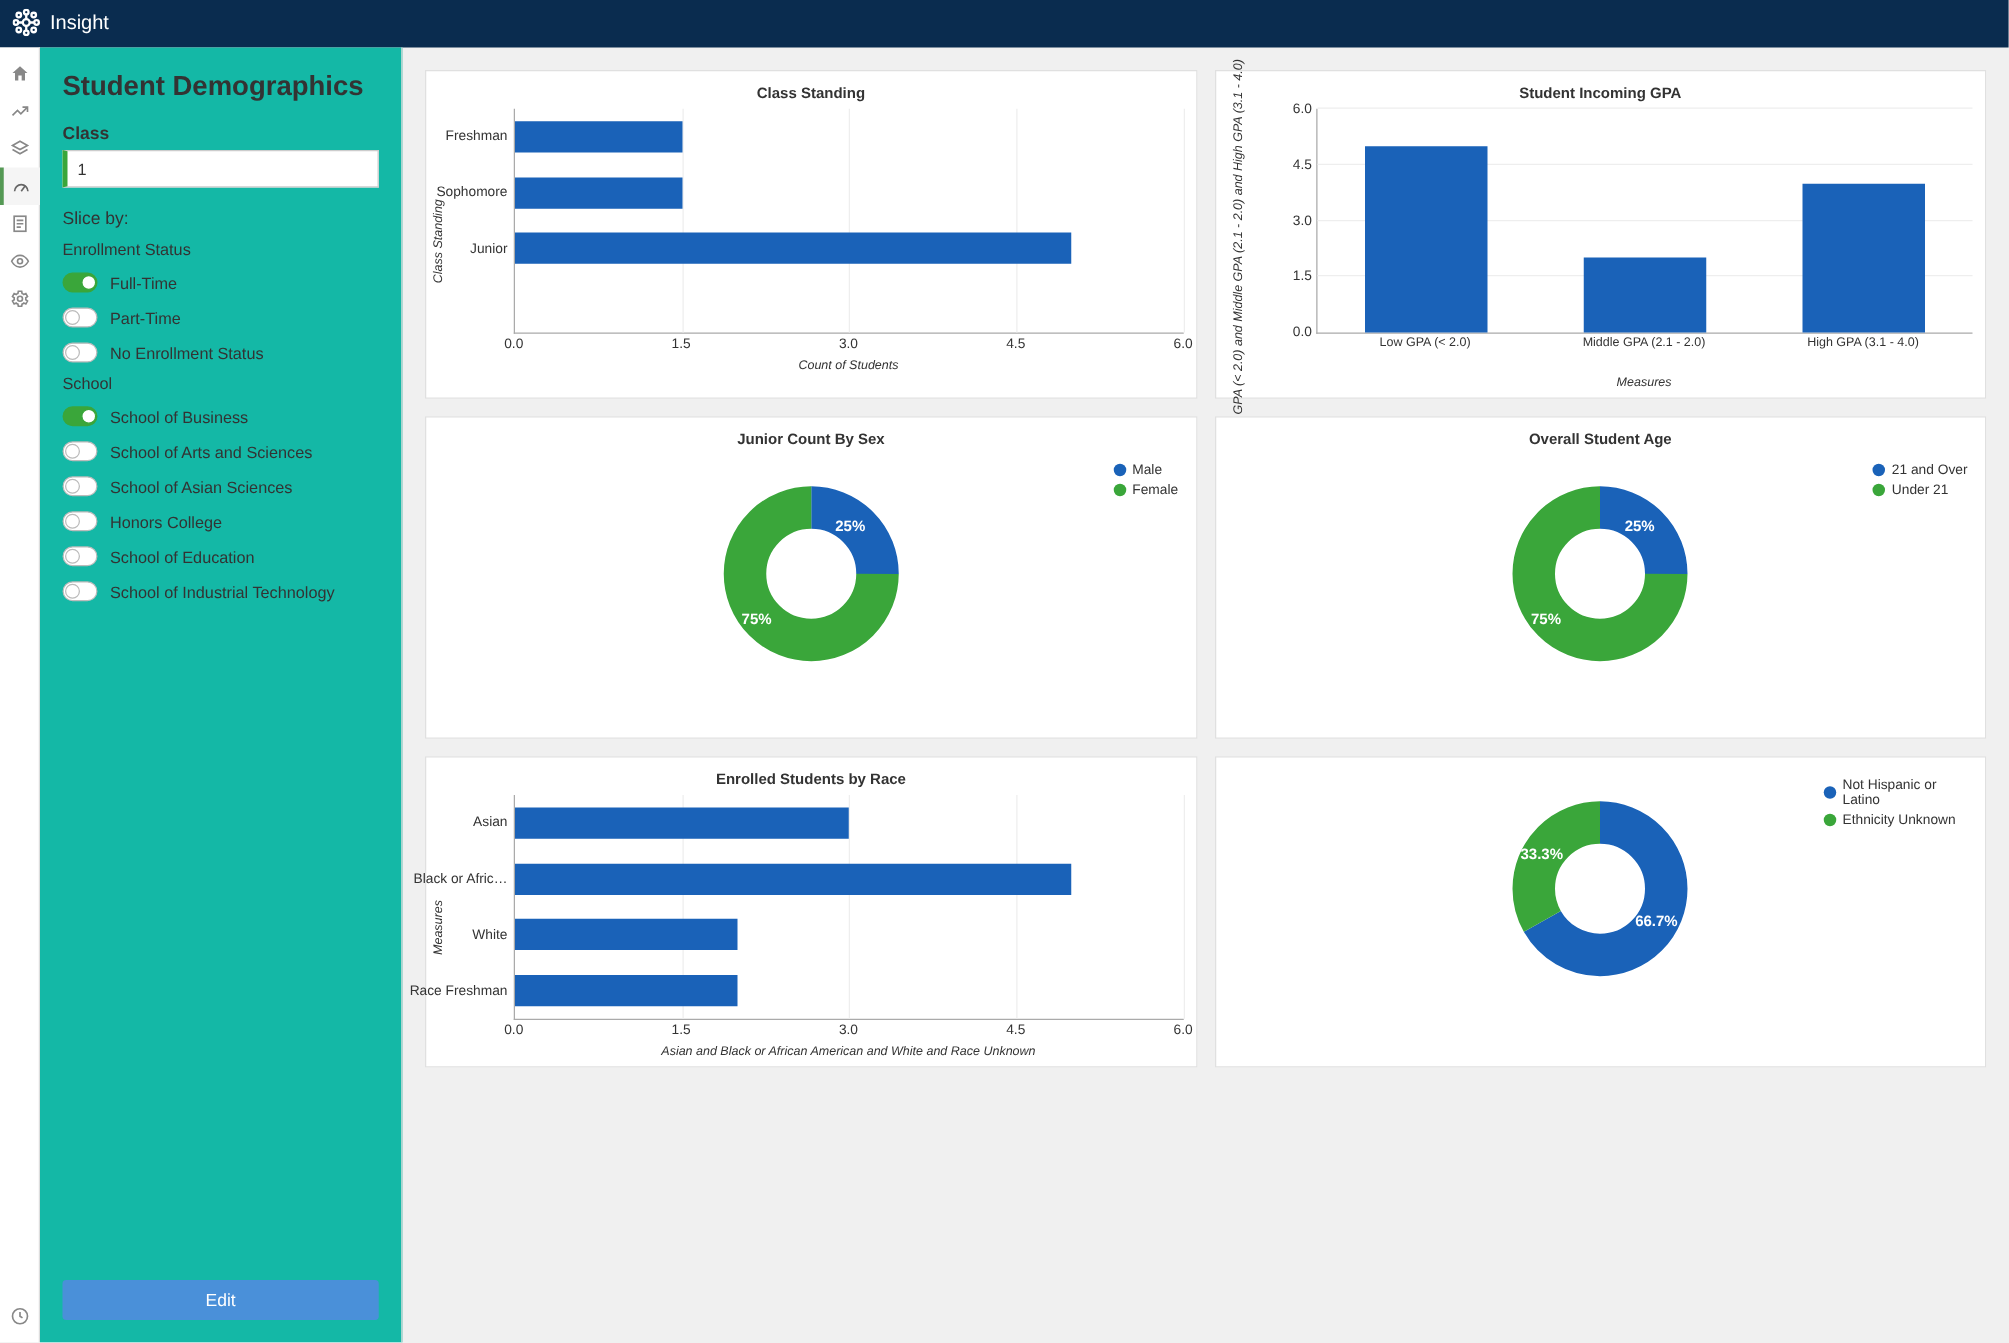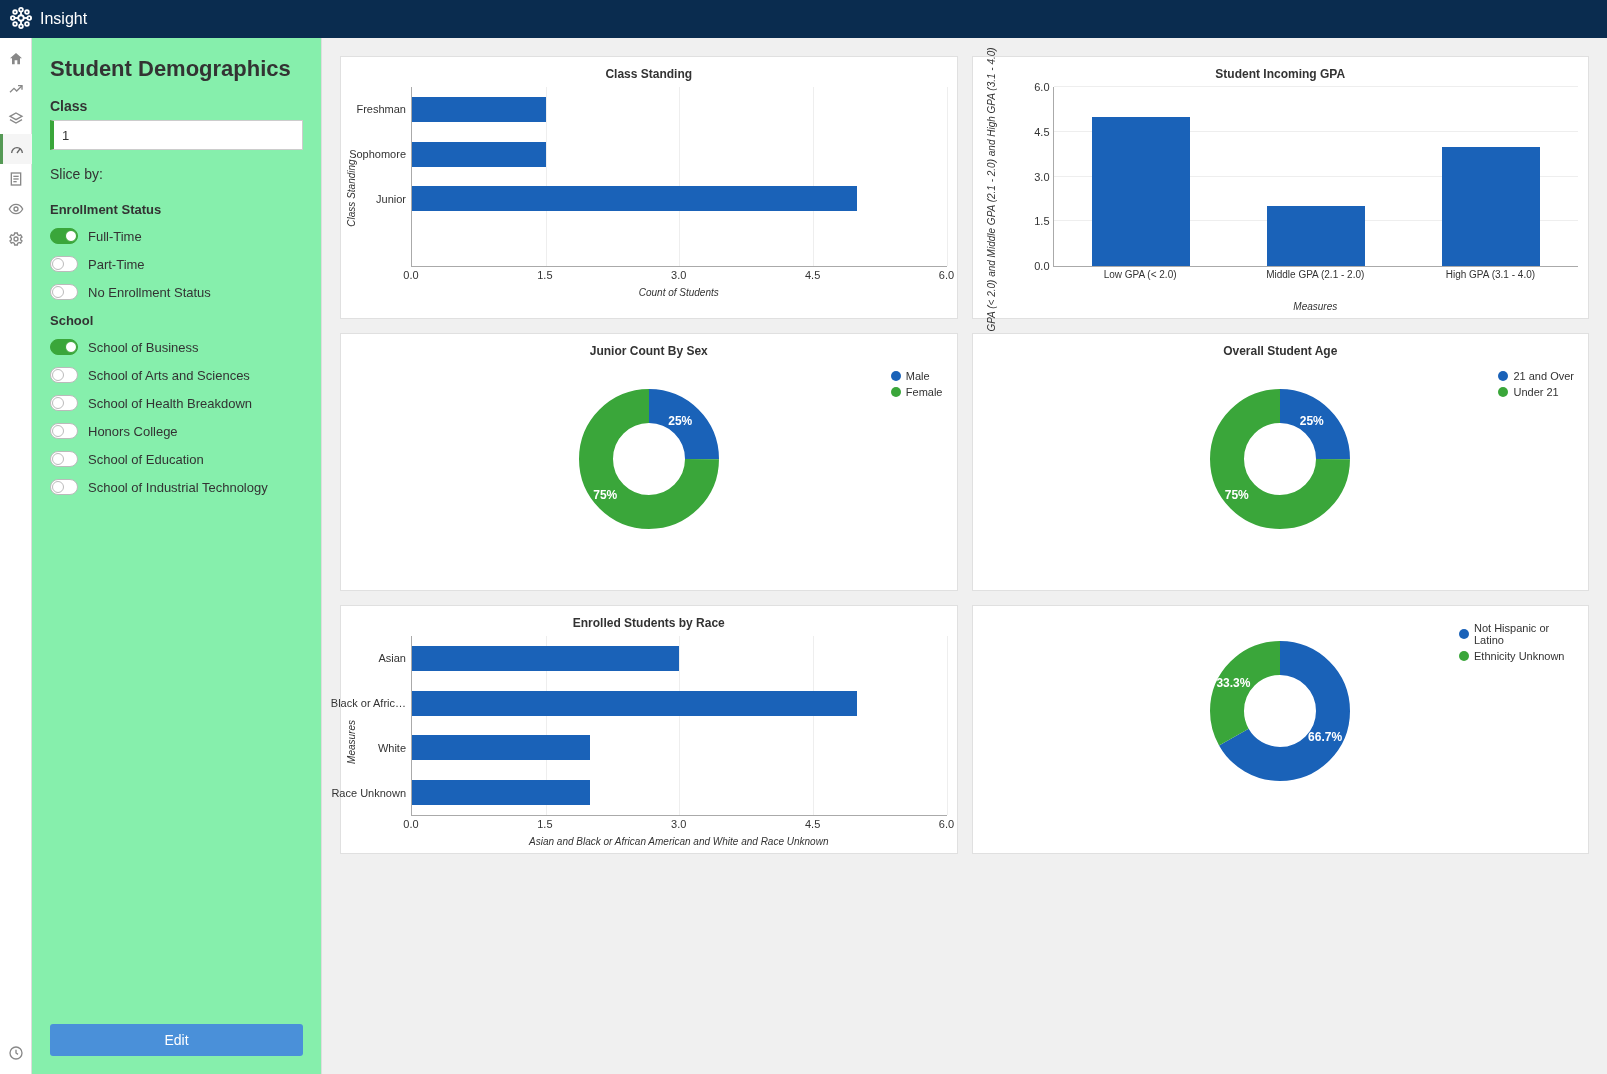--- a/index.html
+++ b/index.html
@@ -9,26 +9,26 @@
 .topbar .logo-icon { width: 22px; height: 22px; margin-right: 8px; }
 .topbar .title { font-size: 16px; font-weight: 500; }
 
 .app { display: flex; height: calc(100vh - 38px); min-height: 860px; }
 
 .iconrail { width: 32px; background: #fff; border-right: 1px solid #ddd; display: flex; flex-direction: column; align-items: center; padding-top: 6px; }
 .iconrail .ic { width: 32px; height: 30px; display: flex; align-items: center; justify-content: center; color: #888; cursor: pointer; }
 .iconrail .ic.active { background: #f5f5f5; border-left: 3px solid #595; color: #555; }
 .iconrail .ic-bottom { margin-top: auto; margin-bottom: 6px; }
 
-.sidebar { width: 290px; background: #86efac; border-right: 1px solid #ddd; padding: 18px; display: flex; flex-direction: column; }
+.sidebar { width: 290px; background: #14b8a6; border-right: 1px solid #ddd; padding: 18px; display: flex; flex-direction: column; }
 .sidebar h1 { font-size: 22px; font-weight: 700; margin-bottom: 10px; }
 .sidebar .section-label { font-size: 14px; font-weight: 700; margin-bottom: 6px; margin-top: 6px; }
 .views-input { border: 1px solid #ccc; border-left: 4px solid #3aa63a; height: 30px; padding: 0 8px; display: flex; align-items: center; background: #fff; margin-bottom: 16px; }
 .slice-label { font-size: 14px; font-weight: 400; margin-bottom: 10px; }
-.group-label { font-size: 13px; font-weight: 700; margin-bottom: 8px; margin-top: 10px; }
+.group-label { font-size: 13px; font-weight: 400; margin-bottom: 8px; }
 .toggle-row { display: flex; align-items: center; margin-bottom: 6px; height: 22px; }
 .toggle { width: 28px; height: 16px; border-radius: 8px; background: #fff; border: 1px solid #bbb; position: relative; margin-right: 10px; cursor: pointer; flex-shrink: 0; }
 .toggle .knob { position: absolute; width: 12px; height: 12px; border-radius: 50%; background: #fff; border: 1px solid #bbb; top: 1px; left: 1px; transition: left .15s; }
 .toggle.on { background: #3aa63a; border-color: #3aa63a; }
 .toggle.on .knob { left: 14px; border-color: #3aa63a; }
 .edit-btn { background: #4a90d9; color: #fff; text-align: center; padding: 8px 0; border-radius: 3px; cursor: pointer; margin-top: auto; font-size: 14px; }
 
 .main { flex: 1; overflow: auto; padding: 18px; }
 .grid { display: grid; grid-template-columns: 1fr 1fr; gap: 14px; }
 .card { background: #fff; border: 1px solid #e0e0e0; padding: 10px 10px 6px; position: relative; }
@@ -177,21 +177,21 @@
         <div class="toggle-row">
           <div class="toggle">
             <div class="knob"></div>
           </div>
           <span>School of Arts and Sciences</span>
         </div>
         <div class="toggle-row">
           <div class="toggle">
             <div class="knob"></div>
           </div>
-          <span>School of Health Breakdown</span>
+          <span>School of Asian Sciences</span>
         </div>
         <div class="toggle-row">
           <div class="toggle">
             <div class="knob"></div>
           </div>
           <span>Honors College</span>
         </div>
         <div class="toggle-row">
           <div class="toggle">
             <div class="knob"></div>
@@ -323,21 +323,21 @@
               </div>
               <div class="cat-row" style="top: 30.5%; height: 14%; width: 83.3333%;">
                 <div class="cat-label">Black or Afric…</div>
                 <div class="bar" style="width: 100%;"></div>
               </div>
               <div class="cat-row" style="top: 55.5%; height: 14%; width: 33.3333%;">
                 <div class="cat-label">White</div>
                 <div class="bar" style="width: 100%;"></div>
               </div>
               <div class="cat-row" style="top: 80.5%; height: 14%; width: 33.3333%;">
-                <div class="cat-label">Race Unknown</div>
+                <div class="cat-label">Race Freshman</div>
                 <div class="bar" style="width: 100%;"></div>
               </div>
             </div>
             <div class="x-ticks">
               <div class="tick" style="left: 0%;">0.0</div>
               <div class="tick" style="left: 25%;">1.5</div>
               <div class="tick" style="left: 50%;">3.0</div>
               <div class="tick" style="left: 75%;">4.5</div>
               <div class="tick" style="left: 100%;">6.0</div>
             </div>

